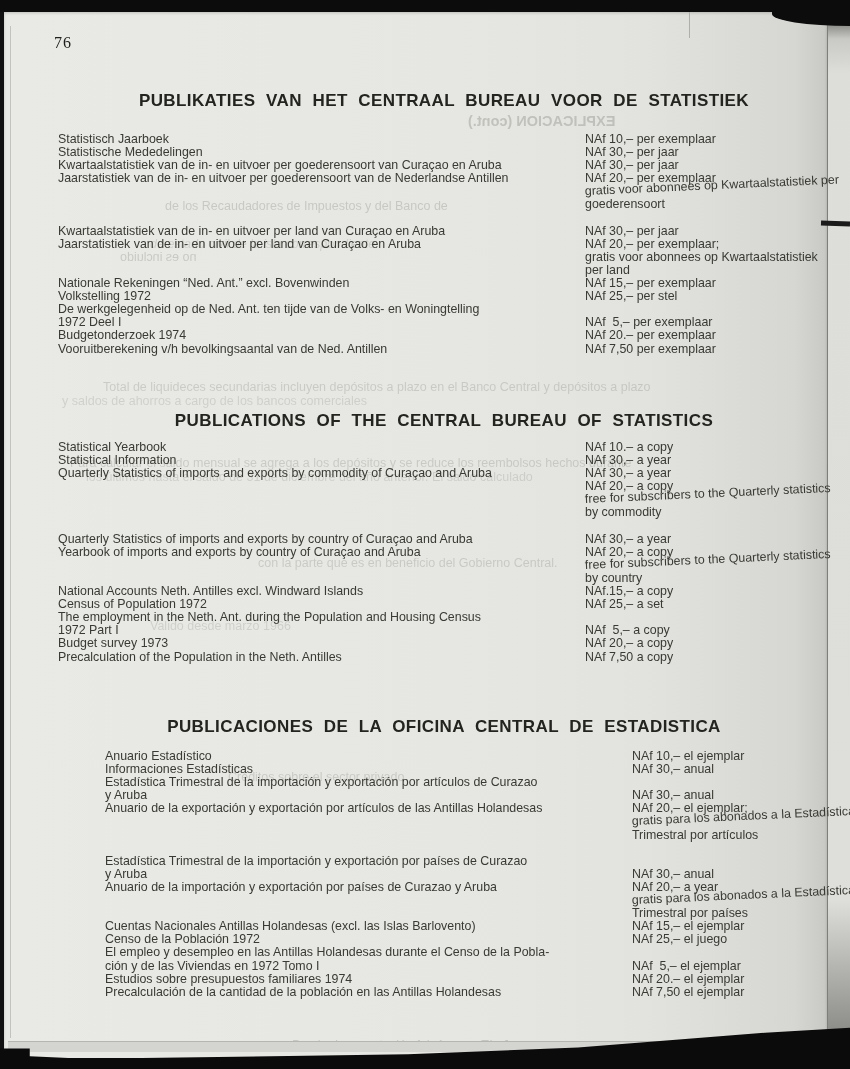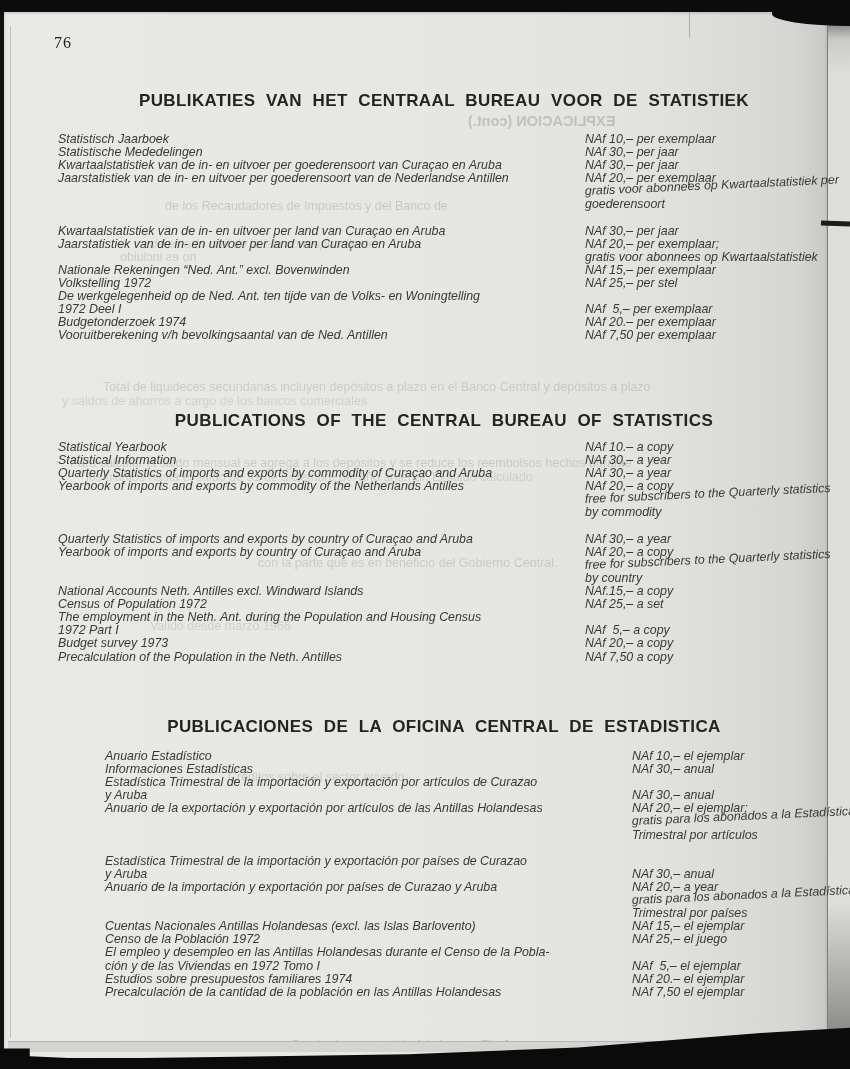--- a/index.html
+++ b/index.html
@@ -44,21 +44,21 @@
     font-weight:bold;font-size:17px;letter-spacing:.4px;word-spacing:5.5px;
     color:#232320;white-space:nowrap;
   }
   #title-nl{top:91px;}
   #title-en{top:411px;}
   #title-es{top:717px;}
   .sec{position:absolute;left:0;width:850px;font-size:12.4px;}
   #sec-nl{top:132px;}
   #sec-en{top:440px;}
   #sec-es{top:749px;padding-left:47px;}
-  .line{position:relative;height:13.1px;font-style:italic;}
+  .line{position:relative;height:13.1px;}
   .line .l{position:absolute;left:58px;top:0;white-space:pre;}
   .line .r{position:absolute;left:585px;top:0;white-space:pre;}
   .tilt{transform:rotate(-2.6deg);transform-origin:0 60%;}
   
   .bleed-layer{position:absolute;left:0;top:0;width:850px;height:1069px;}
   .bleed{
     position:absolute;color:#70706a;opacity:.20;white-space:nowrap;
     font-size:12.5px;filter:blur(.6px);
   }
   .bleed.mirror{transform:scaleX(-1);}
@@ -132,20 +132,23 @@
         <span class="r">NAf 30,– per jaar</span>
       </div>
       <div class="line">
         <span class="l">Jaarstatistiek van de in- en uitvoer per land van Curaçao en Aruba</span>
         <span class="r">NAf 20,– per exemplaar;</span>
       </div>
       <div class="line">
         <span class="r">gratis voor abonnees op Kwartaalstatistiek</span>
       </div>
       <div class="line">
+        <span class="r">per land</span>
+      </div>
+      <div class="line">
         <span class="l">Nationale Rekeningen “Ned. Ant.” excl. Bovenwinden</span>
         <span class="r">NAf 15,– per exemplaar</span>
       </div>
       <div class="line">
         <span class="l">Volkstelling 1972</span>
         <span class="r">NAf 25,– per stel</span>
       </div>
       <div class="line">
         <span class="l">De werkgelegenheid op de Ned. Ant. ten tijde van de Volks- en Woningtelling</span>
       </div>
@@ -171,21 +174,20 @@
       </div>
       <div class="line">
         <span class="l">Statistical Information</span>
         <span class="r">NAf 30,– a year</span>
       </div>
       <div class="line">
         <span class="l">Quarterly Statistics of imports and exports by commodity of Curaçao and Aruba</span>
         <span class="r">NAf 30,– a year</span>
       </div>
       <div class="line">
-        <span class="l">Yearbook of imports and exports by commodity of the Netherlands Antilles</span>
         <span class="r">NAf 20,– a copy</span>
       </div>
       <div class="line">
         <span class="r tilt">free for subscribers to the Quarterly statistics</span>
       </div>
       <div class="line">
         <span class="r">by commodity</span>
       </div>
       <div class="line"></div>
       <div class="line">

